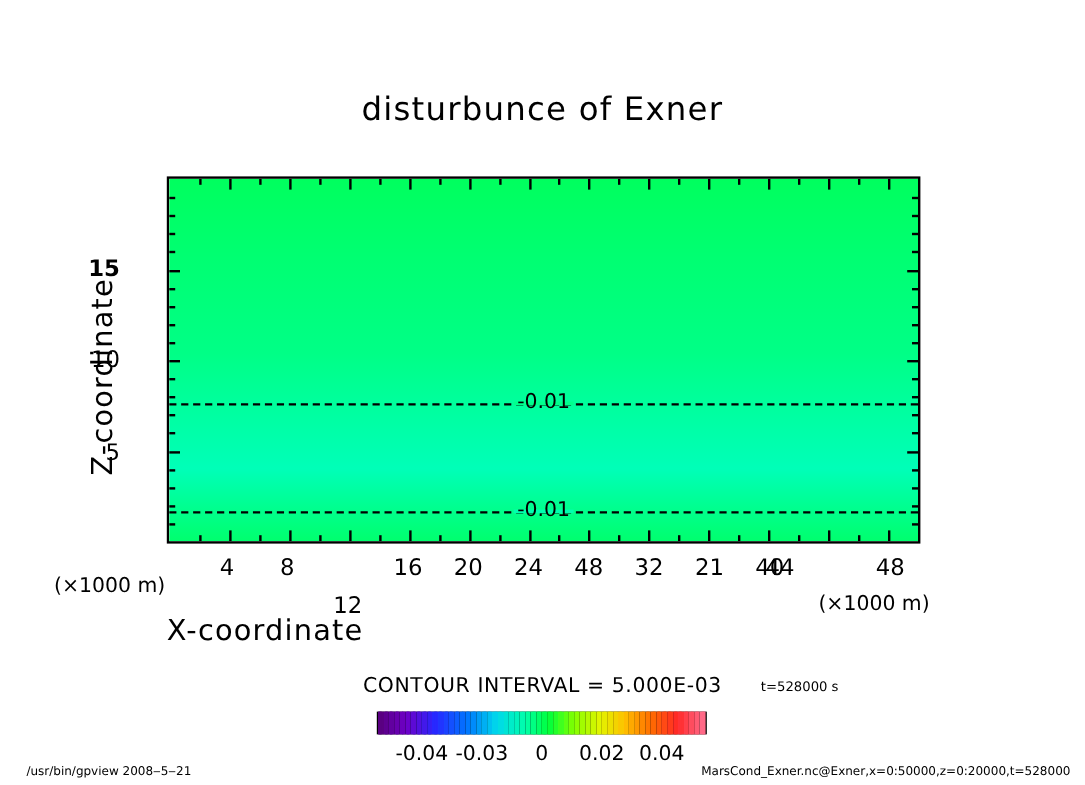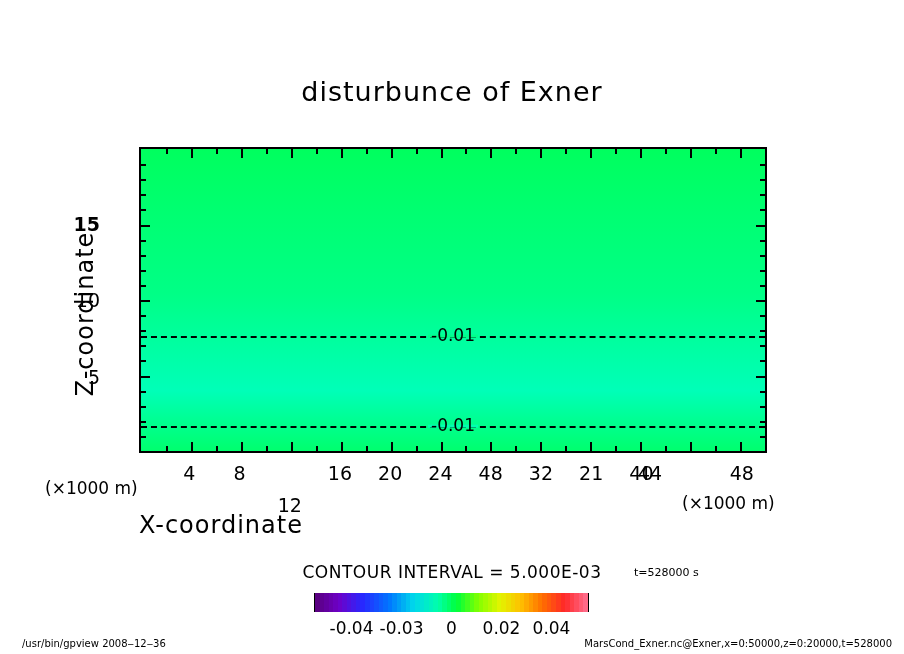--- a/index.html
+++ b/index.html
@@ -252,21 +252,21 @@
       <div class="seg" style="background: rgb(255, 44, 38);"></div>
       <div class="seg" style="background: rgb(255, 50, 54);"></div>
       <div class="seg" style="background: rgb(255, 64, 75);"></div>
       <div class="seg" style="background: rgb(255, 77, 95);"></div>
       <div class="seg" style="background: rgb(255, 91, 115);"></div>
       <div class="seg" style="background: rgb(255, 105, 135);"></div>
     </div>
 </div>
 
 <div class="abs" id="tlabel">t=528000 s</div>
-<div class="abs" id="footer-left">/usr/bin/gpview  2008‒12‒36</div>
+<div class="abs" id="footer-left">/usr/bin/gpview  2008‒5‒21</div>
 <div class="abs" id="footer-right">MarsCond_Exner.nc@Exner,x=0:50000,z=0:20000,t=528000</div>
 
 <div class="xlabel-txt abs" style="left: 189.24px;">4</div>
 <div class="xlabel-txt abs" style="left: 239.48px;">8</div>
 <div class="xlabel-txt abs" style="left: 289.72px; margin-top: 32px;">12</div>
 <div class="xlabel-txt abs" style="left: 339.96px;">16</div>
 <div class="xlabel-txt abs" style="left: 390.2px;">20</div>
 <div class="xlabel-txt abs" style="left: 440.44px;">24</div>
 <div class="xlabel-txt abs" style="left: 490.68px;">48</div>
 <div class="xlabel-txt abs" style="left: 540.92px;">32</div>

